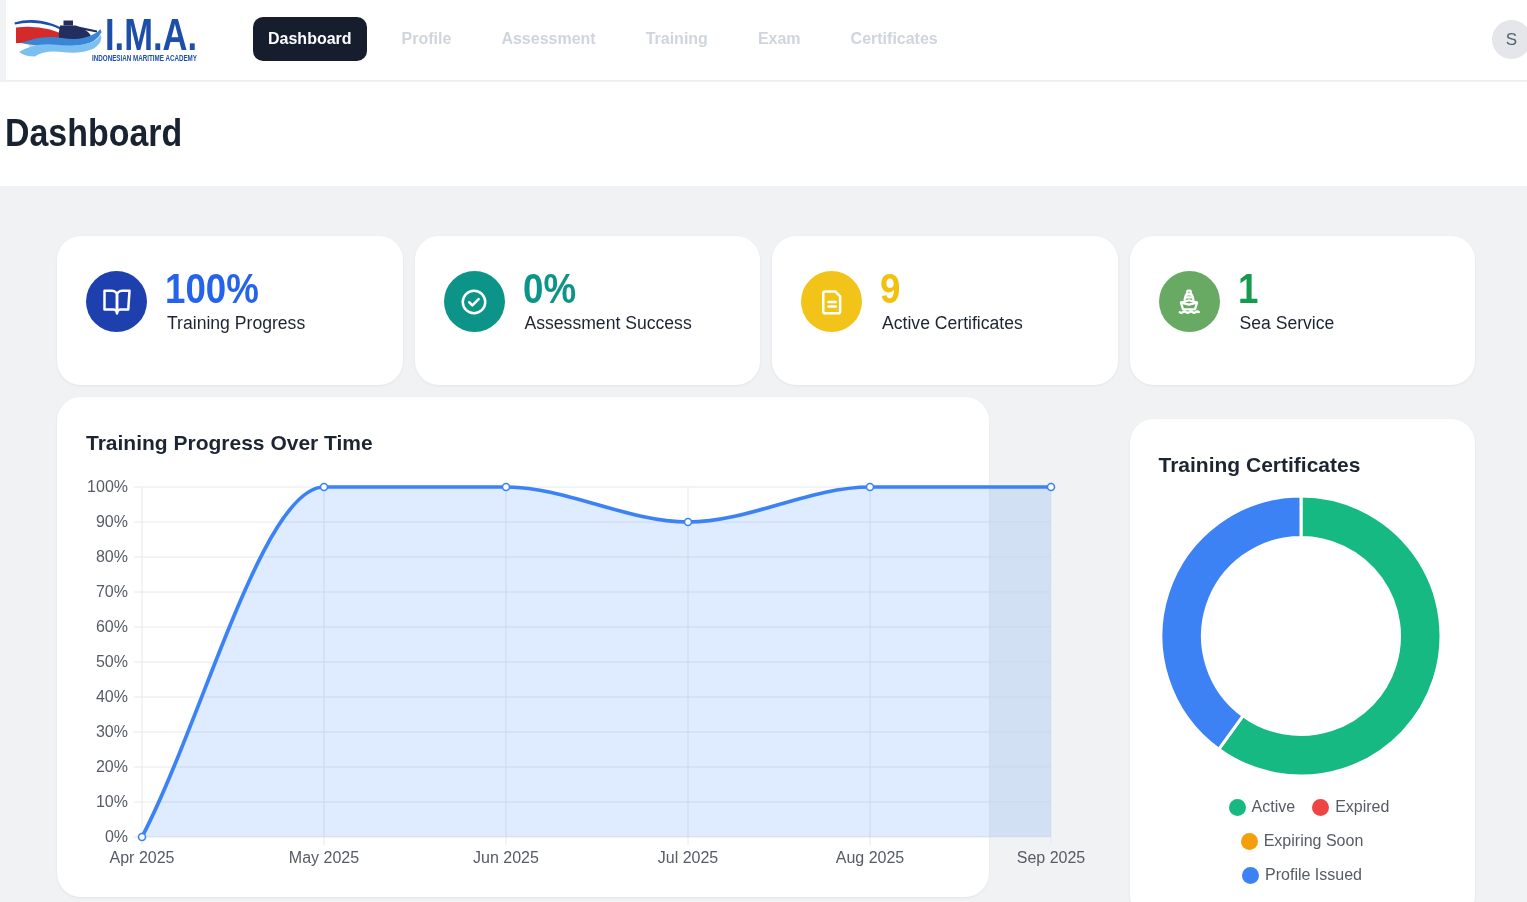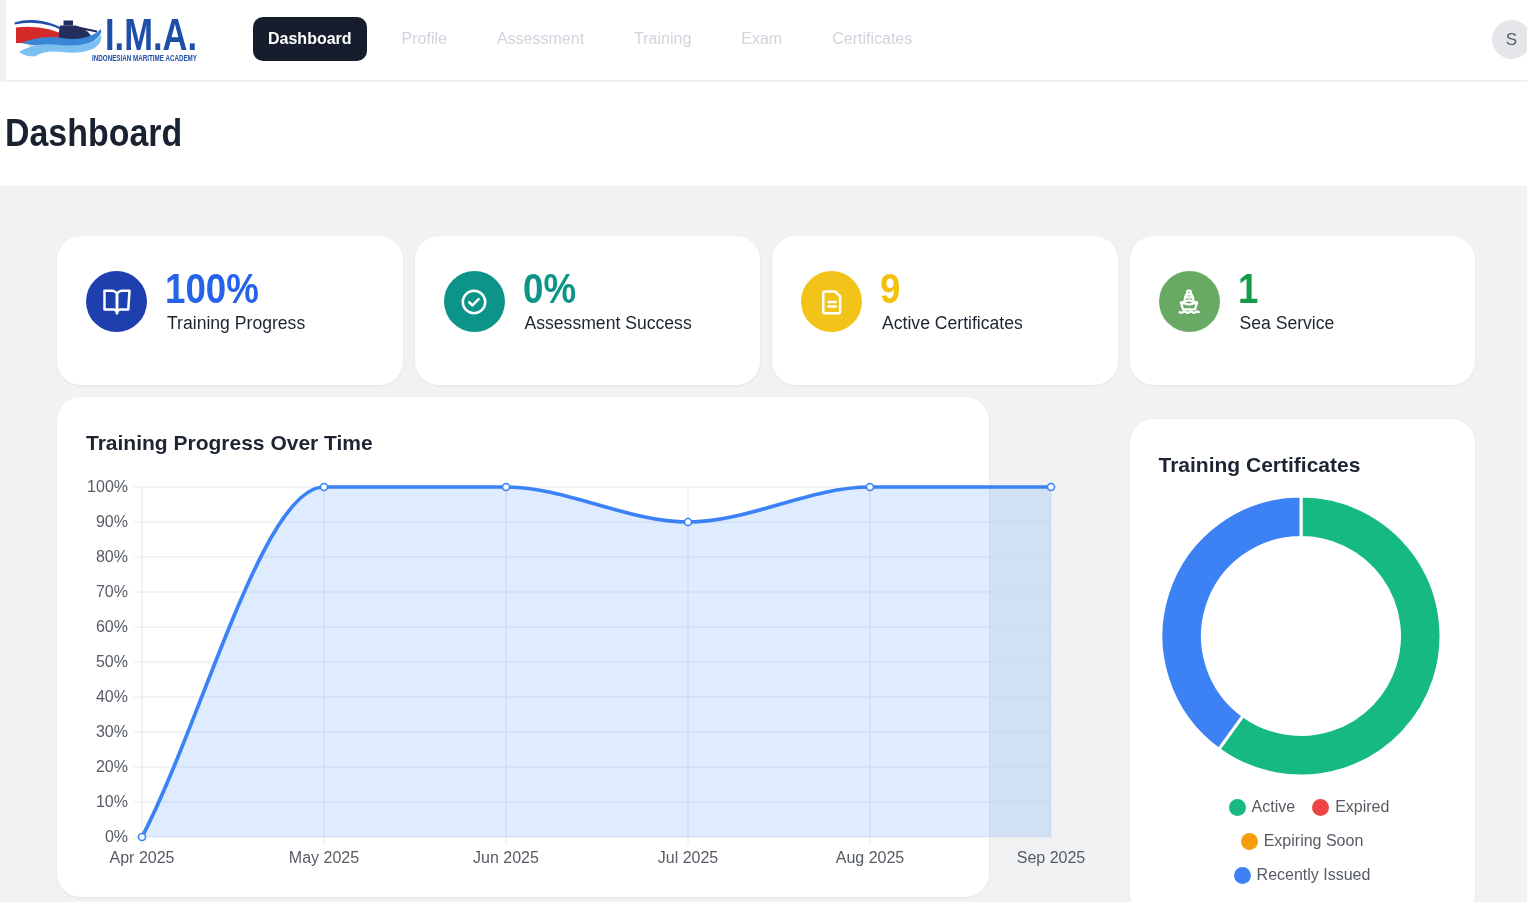--- a/index.html
+++ b/index.html
@@ -1,21 +1,21 @@
 <!DOCTYPE html>
 <html><head>
 <meta charset="utf-8">
 <style>
 * { margin:0; padding:0; box-sizing:border-box; }
 html,body { width:1527px; height:902px; overflow:hidden; background:#f0f2f4; font-family:"Liberation Sans", sans-serif; }
 .navbar { position:absolute; left:6px; top:0; width:1527px; height:81px; background:#fff; border-bottom:1px solid #eceef0; }
 .logo { position:absolute; left:8px; top:12px; }
 .navlinks { position:absolute; left:247px; top:17px; height:44px; display:flex; align-items:center; }
 .pill { background:#161e2e; color:#fff; border-radius:10px; height:44px; line-height:44px; padding:0 15px; font-size:16px; font-weight:bold; margin-right:10px; }
-.nlink { color:#d0d5dd; font-size:16px; font-weight:normal; padding:0 25px; }
+.nlink { color:#d0d5dd; font-size:16px; font-weight:bold; padding:0 25px; }
 .avatar { position:absolute; left:1486px; top:20px; width:39px; height:39px; border-radius:50%; background:#e4e6ea; color:#566070; font-size:17px; display:flex; align-items:center; justify-content:center; }
 .headband { position:absolute; left:0; top:82px; width:1527px; height:104px; background:#fff; }
 .card { position:absolute; background:#fff; border-radius:24px; box-shadow:0 1px 3px rgba(20,30,50,0.06); }
 .stat-icon { position:absolute; left:29px; top:35px; width:61px; height:61px; border-radius:50%; display:flex; align-items:center; justify-content:center; }
 .stat-num { position:absolute; left:108px; top:32px; font-size:41.8px; font-weight:bold; line-height:1; transform:scaleX(0.878); transform-origin:left top; }
 .stat-label { position:absolute; left:110px; top:77px; font-size:17.6px; color:#1d2533; white-space:nowrap; }
 .ctitle { position:absolute; font-size:21px; font-weight:bold; color:#1d2533; white-space:nowrap; }
 .legend-row { display:flex; justify-content:center; align-items:center; gap:0; }
 </style>
 </head>
@@ -172,15 +172,15 @@
     <span style="font-size:16px;color:#565b64;margin:0 17px 0 6px;">Active</span>
     <span style="width:17px;height:17px;border-radius:50%;background:#ef4444;display:inline-block;"></span>
     <span style="font-size:16px;color:#565b64;margin-left:6px;">Expired</span>
   </div>
   <div style="position:absolute; left:0; top:413px; width:345px;" class="legend-row">
     <span style="width:17px;height:17px;border-radius:50%;background:#f59e0b;display:inline-block;"></span>
     <span style="font-size:16px;color:#565b64;margin-left:6px;">Expiring Soon</span>
   </div>
   <div style="position:absolute; left:0; top:447px; width:345px;" class="legend-row">
     <span style="width:17px;height:17px;border-radius:50%;background:#3d82f4;display:inline-block;"></span>
-    <span style="font-size:16px;color:#565b64;margin-left:6px;">Recently Issued</span>
+    <span style="font-size:16px;color:#565b64;margin-left:6px;">Profile Issued</span>
   </div>
 </div>
 
 </body></html>

